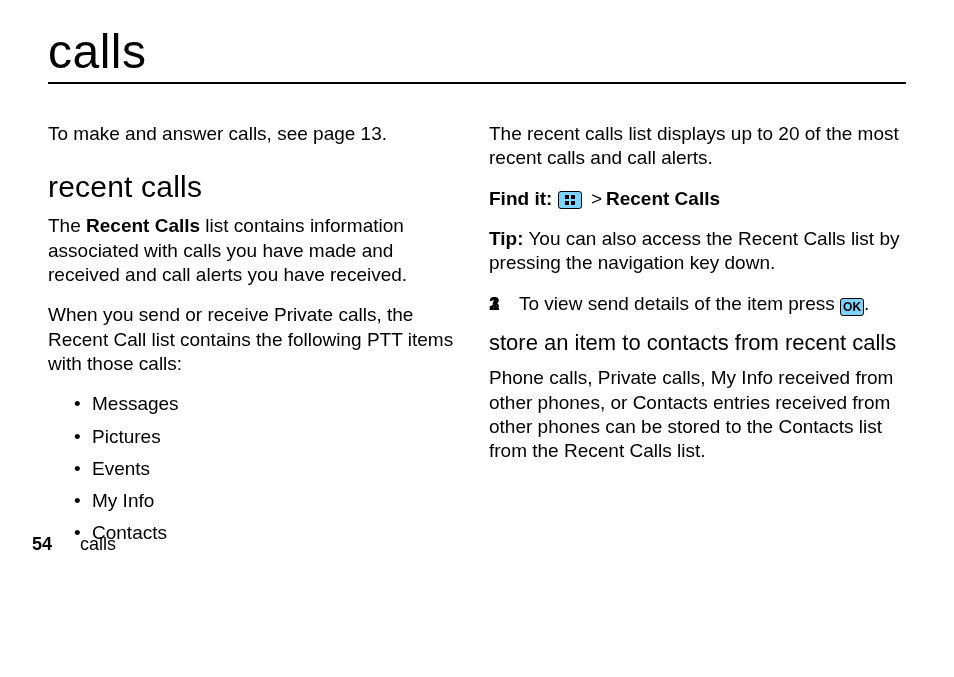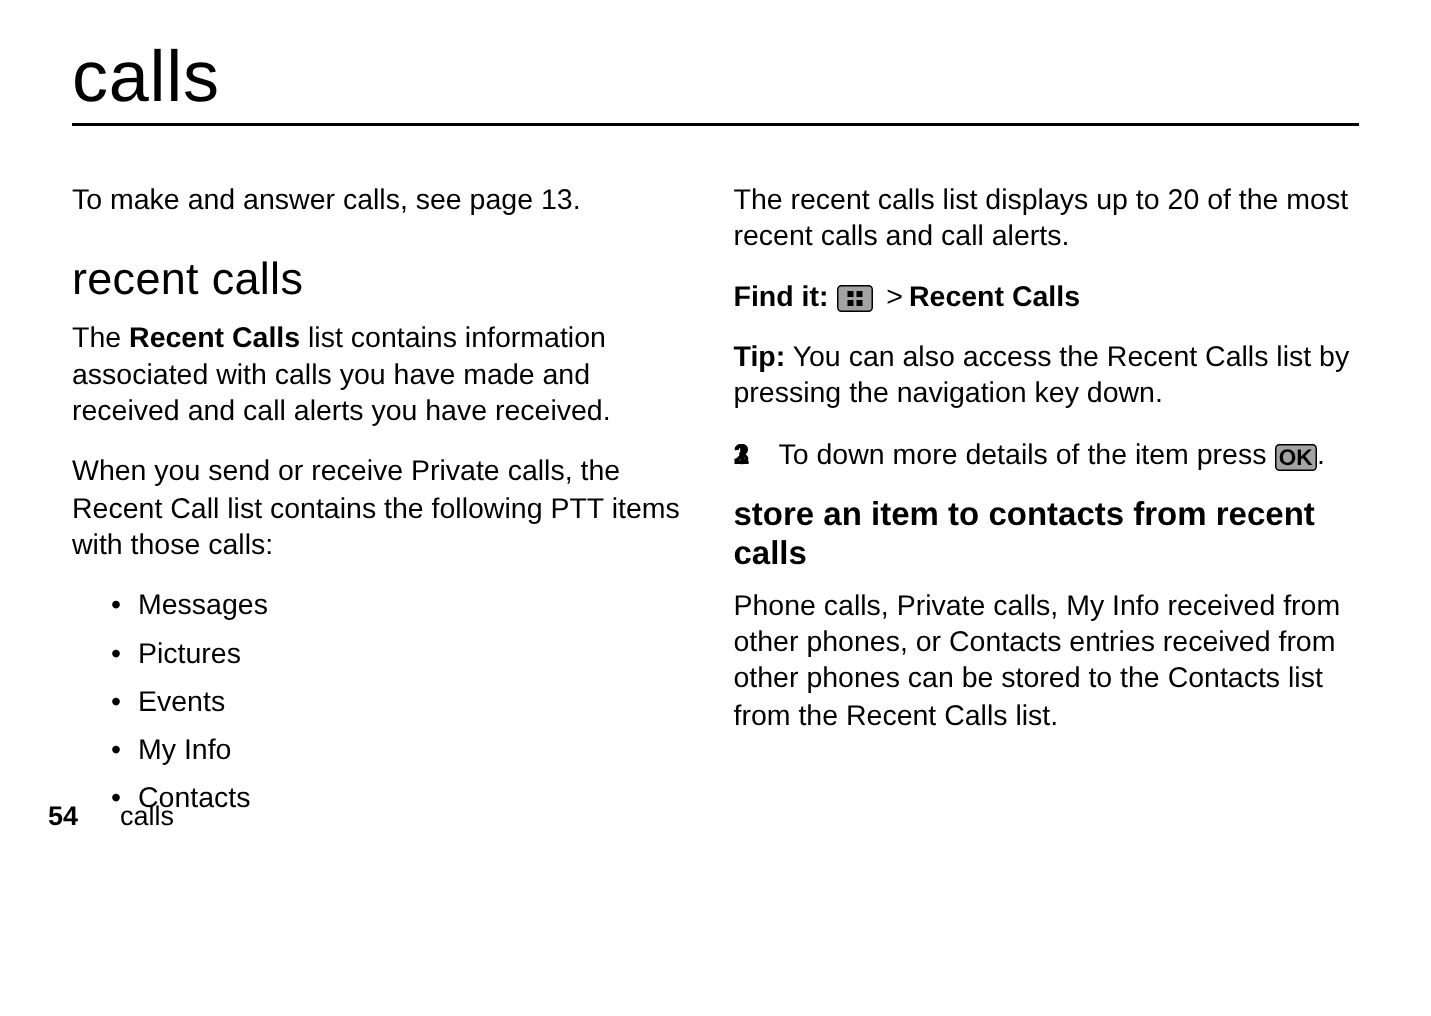--- a/index.html
+++ b/index.html
@@ -45,21 +45,21 @@
     font-weight: 400;
   }
   .section-h2 {
     font-size: 30px;
     font-weight: 400;
     margin: 24px 0 10px 0;
     letter-spacing: 0.2px;
   }
   .section-h3 {
     font-size: 22px;
-    font-weight: 700;
+    font-weight: 400;
     margin: 12px 0 10px 0;
     line-height: 1.2;
   }
   .bold-term {
     font-family: "Arial Narrow", Arial, Helvetica, sans-serif;
     font-weight: 700;
     font-stretch: condensed;
   }
   .bold-run {
     font-weight: 700;
@@ -103,25 +103,25 @@
   }
   .keyicon {
     display: inline-flex;
     align-items: center;
     justify-content: center;
     border: 1.5px solid #000;
     border-radius: 3px;
     height: 16px;
     min-width: 18px;
     padding: 0 2px;
-    font-size: 15px;
+    font-size: 12px;
     font-weight: 700;
     line-height: 1;
     vertical-align: -1px;
-    background: #a3a3a3;
+    background: #7dd3fc;
   }
   .keyicon svg {
     display: block;
   }
   .footer {
     position: absolute;
     left: 32px;
     bottom: 22px;
     font-size: 18px;
   }
@@ -188,21 +188,21 @@
 
       <ol class="steps">
         <li>
           <span class="step-num">1</span>
         </li>
         <li>
           <span class="step-num">2</span>
         </li>
         <li>
           <span class="step-num">3</span>
-          <span>To down more details of the item press </span><span class="keyicon">OK</span><span>.</span>
+          <span>To view send details of the item press </span><span class="keyicon">OK</span><span>.</span>
         </li>
       </ol>
 
       <h3 class="section-h3">store an item to contacts from recent calls</h3>
 
       <p class="para">Phone calls, Private calls, My Info received from other phones, or Contacts entries received from other phones can be stored to the Contacts list from the Recent Calls list.</p>
 
     </div>
 
   </div>

